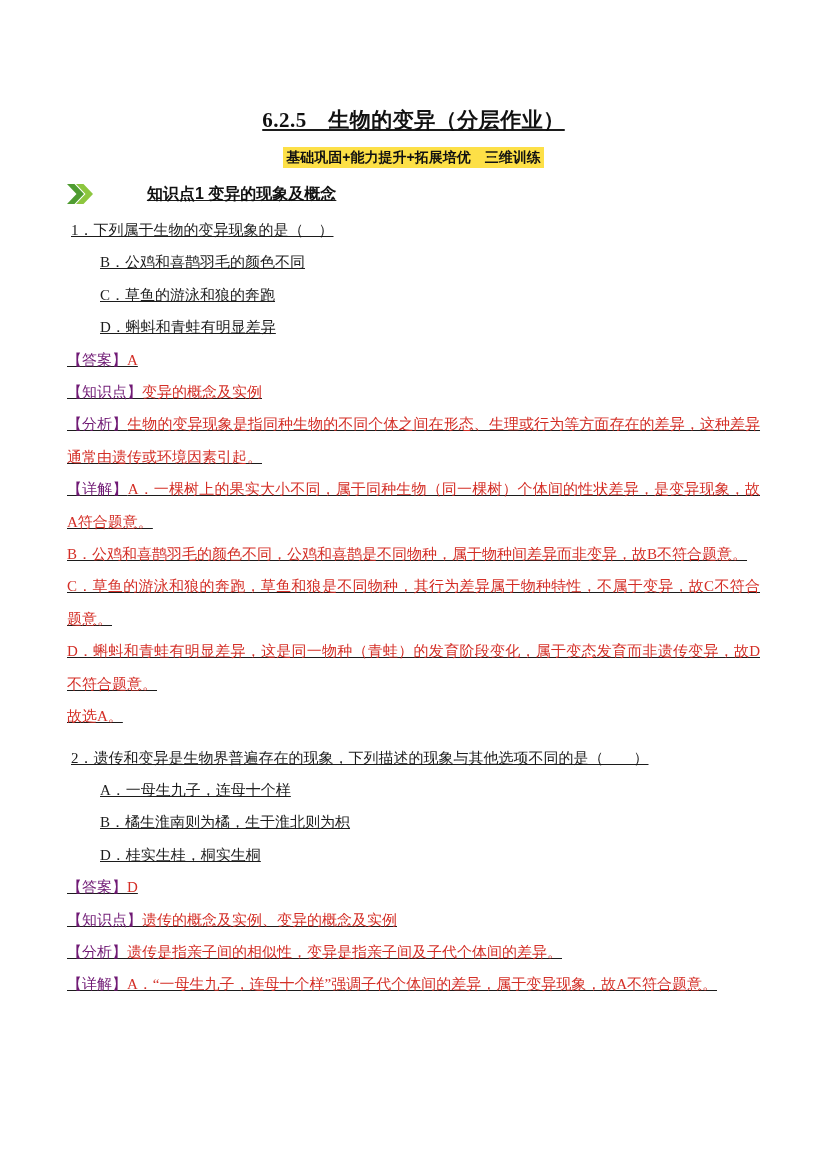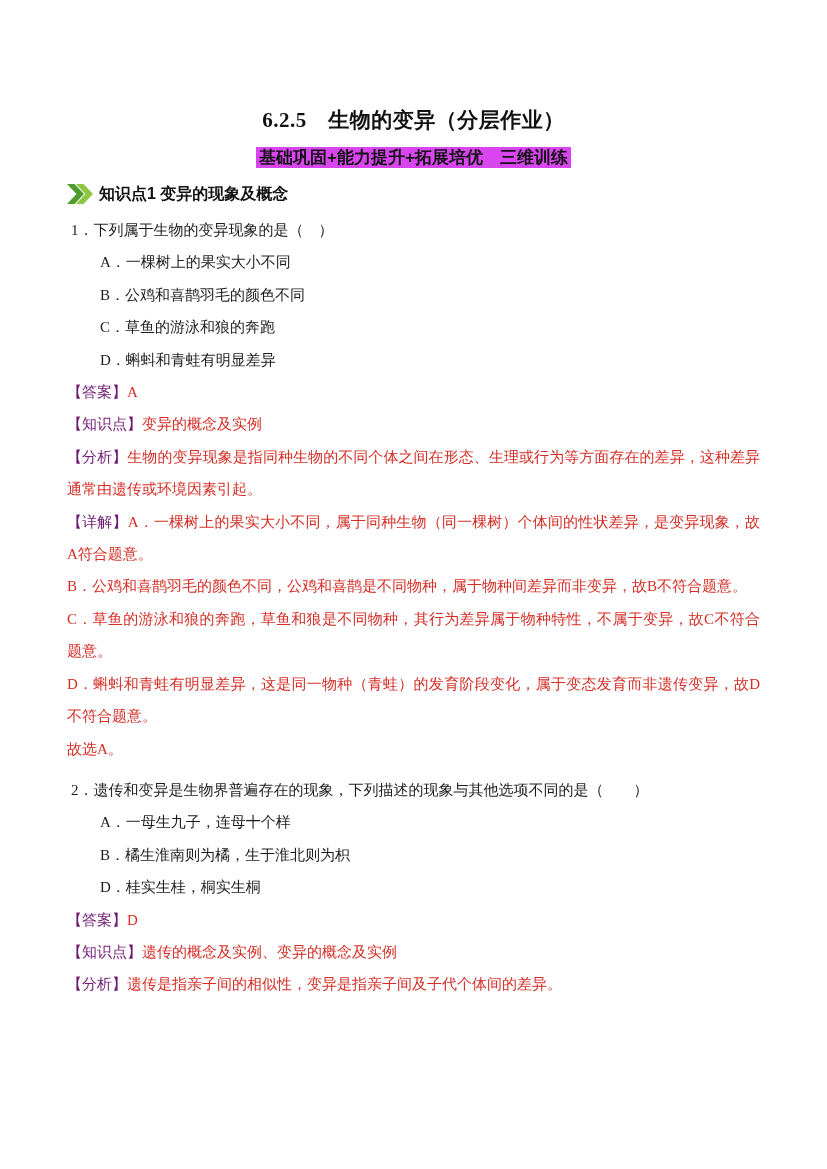--- a/index.html
+++ b/index.html
@@ -2,33 +2,34 @@
 <html><head>
 <meta charset="utf-8">
 <style>
   html,body{margin:0;padding:0;background:#ffffff;}
   .page{
     width:827px;height:1169px;box-sizing:border-box;
     padding:106px 67px 0 67px;
     background:#ffffff;overflow:hidden;
     font-family:"Liberation Serif","DejaVu Serif",serif;
     color:#1c1c1c;
+    text-decoration:underline;
   }
   .title{
     margin:0;text-align:center;font-size:21px;font-weight:bold;
     letter-spacing:0.5px;color:#111;
     font-family:"Liberation Serif","DejaVu Serif",serif;
   }
   .subtitle-row{text-align:center;margin-top:13px;}
   .subtitle{
-    display:inline-block;background:#d946ef;
-    font-weight:bold;font-size:17px;line-height:21px;padding:0 3px;
+    display:inline-block;background:#fde047;
+    font-weight:bold;font-size:14px;line-height:21px;padding:0 3px;
     color:#111;font-family:"Liberation Sans","DejaVu Sans",sans-serif;
   }
-  .section-heading{margin-top:15px;display:flex;align-items:center;height:22px;}
+  .section-heading{margin-top:15px;display:flex;align-items:center;height:22px;gap:48px;}
   .chevron-icon{width:27px;height:20px;margin-right:5px;flex:0 0 auto;}
   .heading-text{
     font-weight:bold;font-size:16px;color:#111;
     font-family:"Liberation Sans","DejaVu Sans",sans-serif;
   }
   .doc{margin-top:9px;}
   .doc p{margin:0;font-size:15px;line-height:32.4px;text-align:justify;}
   .stem{padding-left:4px;}
   .option{padding-left:33px;}
   .exp .exp-label{color:#701a75;}
@@ -48,21 +49,20 @@
   <div class="section-heading">
     <svg class="chevron-icon" viewBox="0 0 27 20" xmlns="http://www.w3.org/2000/svg">
       <polygon points="0,0 7.5,0 17,10 7.5,20 0,20 9.5,10" fill="#4f9c31"></polygon>
       <polygon points="9,0 16.5,0 26,10 16.5,20 9,20 18.5,10" fill="#8dc63f"></polygon>
     </svg>
     <span class="heading-text">知识点1 变异的现象及概念</span>
   </div>
 
   <div class="doc">
     <p class="stem">1．下列属于生物的变异现象的是（　）</p>
-    <p class="option">A．一棵树上的果实大小不同</p>
     <p class="option">B．公鸡和喜鹊羽毛的颜色不同</p>
     <p class="option">C．草鱼的游泳和狼的奔跑</p>
     <p class="option">D．蝌蚪和青蛙有明显差异</p>
 
     <p class="exp"><span class="exp-label">【答案】</span><span class="exp-text">A</span></p>
     <p class="exp"><span class="exp-label">【知识点】</span><span class="exp-text">变异的概念及实例</span></p>
     <p class="exp"><span class="exp-label">【分析】</span><span class="exp-text">生物的变异现象是指同种生物的不同个体之间在形态、生理或行为等方面存在的差异，这种差异通常由遗传或环境因素引起。</span></p>
     <p class="exp"><span class="exp-label">【详解】</span><span class="exp-text">A．一棵树上的果实大小不同，属于同种生物（同一棵树）个体间的性状差异，是变异现象，故A符合题意。</span></p>
     <p class="exp"><span class="exp-text">B．公鸡和喜鹊羽毛的颜色不同，公鸡和喜鹊是不同物种，属于物种间差异而非变异，故B不符合题意。</span></p>
     <p class="exp"><span class="exp-text">C．草鱼的游泳和狼的奔跑，草鱼和狼是不同物种，其行为差异属于物种特性，不属于变异，故C不符合题意。</span></p>
@@ -72,15 +72,16 @@
 
   <div class="doc">
     <p class="stem">2．遗传和变异是生物界普遍存在的现象，下列描述的现象与其他选项不同的是（　　）</p>
     <p class="option">A．一母生九子，连母十个样</p>
     <p class="option">B．橘生淮南则为橘，生于淮北则为枳</p>
     <p class="option">D．桂实生桂，桐实生桐</p>
 
     <p class="exp"><span class="exp-label">【答案】</span><span class="exp-text">D</span></p>
     <p class="exp"><span class="exp-label">【知识点】</span><span class="exp-text">遗传的概念及实例、变异的概念及实例</span></p>
     <p class="exp"><span class="exp-label">【分析】</span><span class="exp-text">遗传是指亲子间的相似性，变异是指亲子间及子代个体间的差异。</span></p>
+    <p class="exp"><span class="exp-label">【详解】</span><span class="exp-text">A．“一母生九子，连母十个样”强调子代个体间的差异，属于变异现象，故A不符合题意。</span></p>
   </div>
 
 </div>
 
 </body></html>

